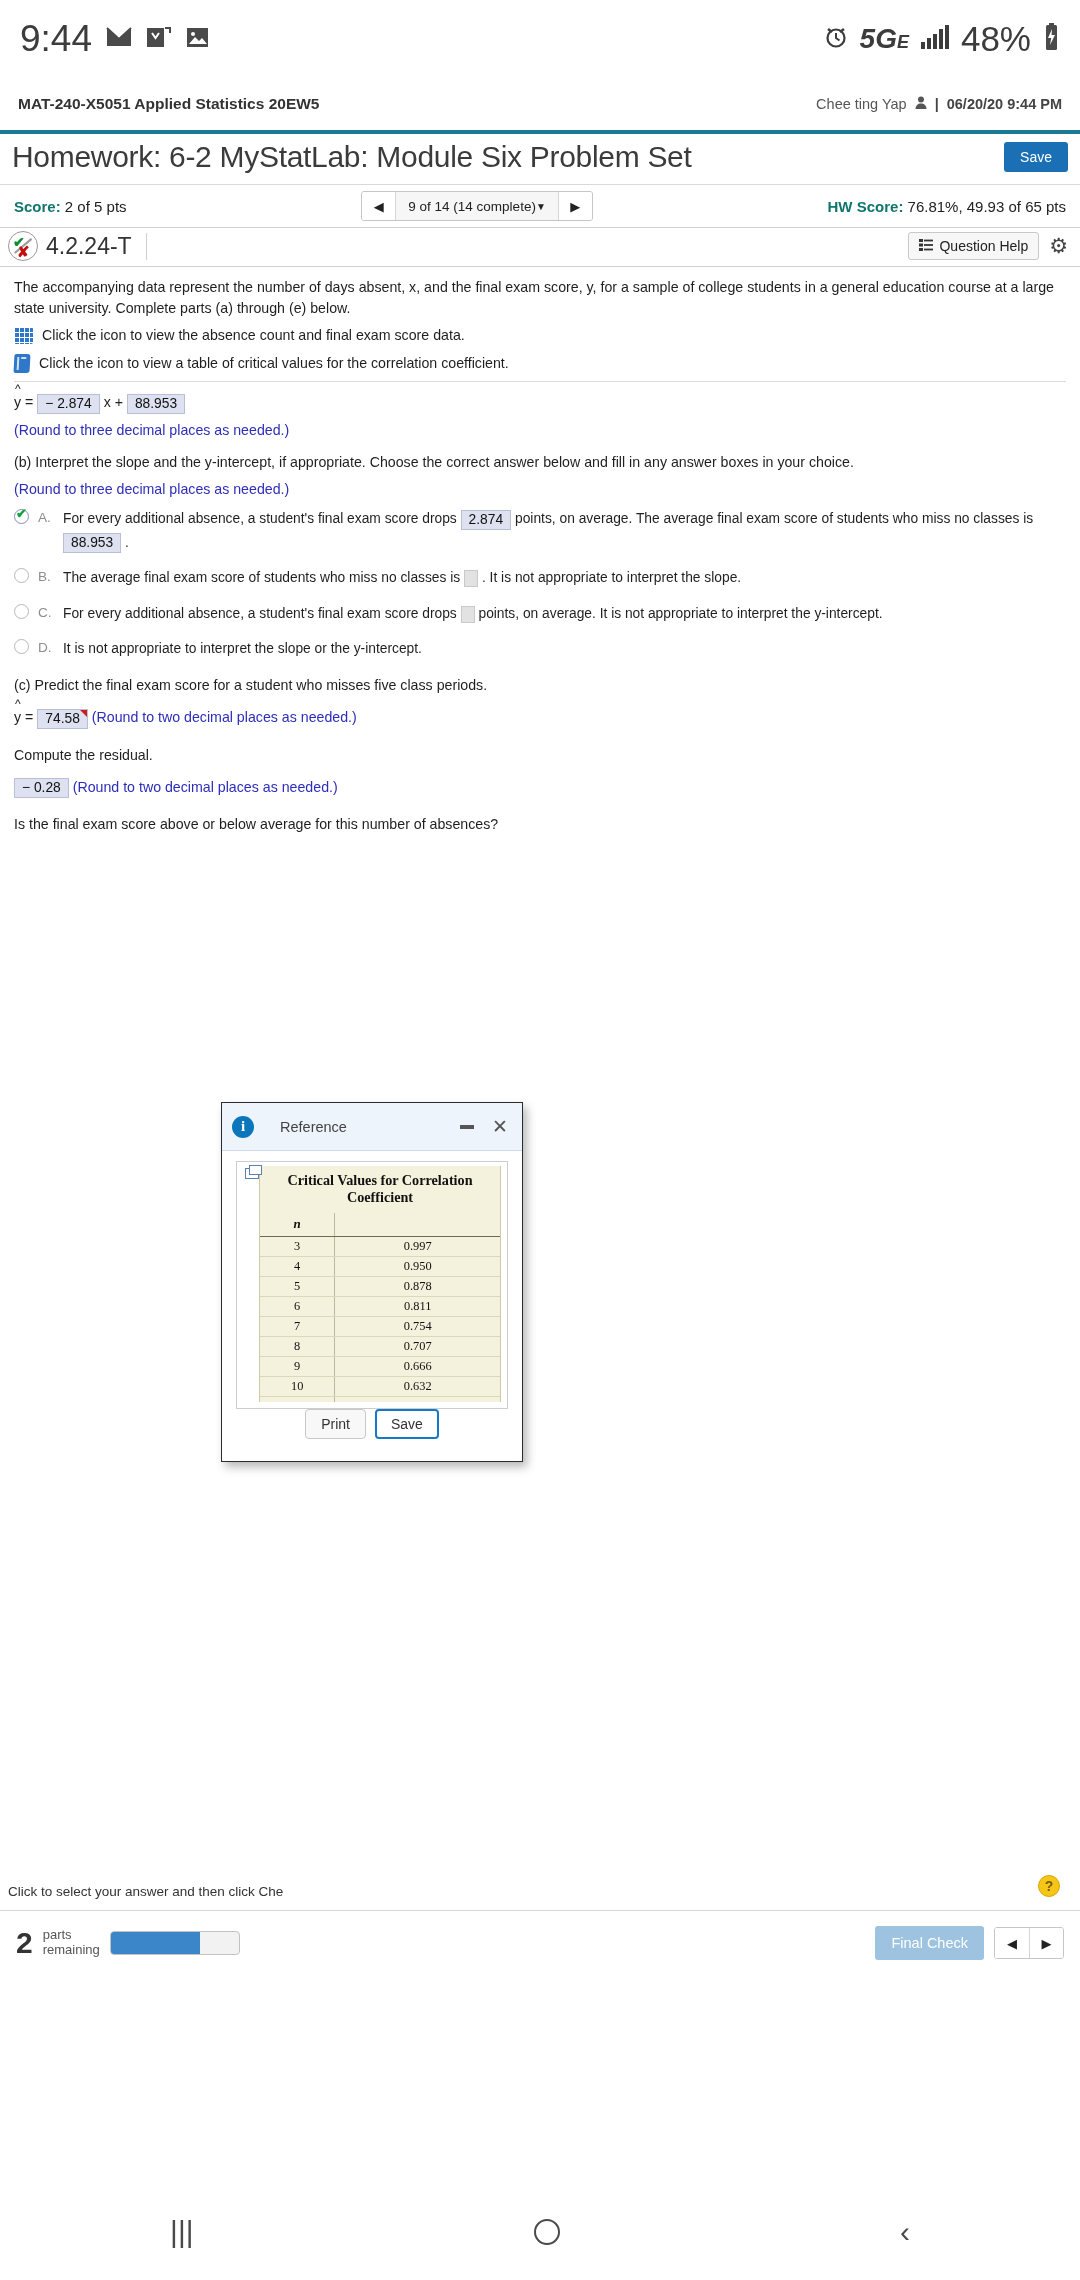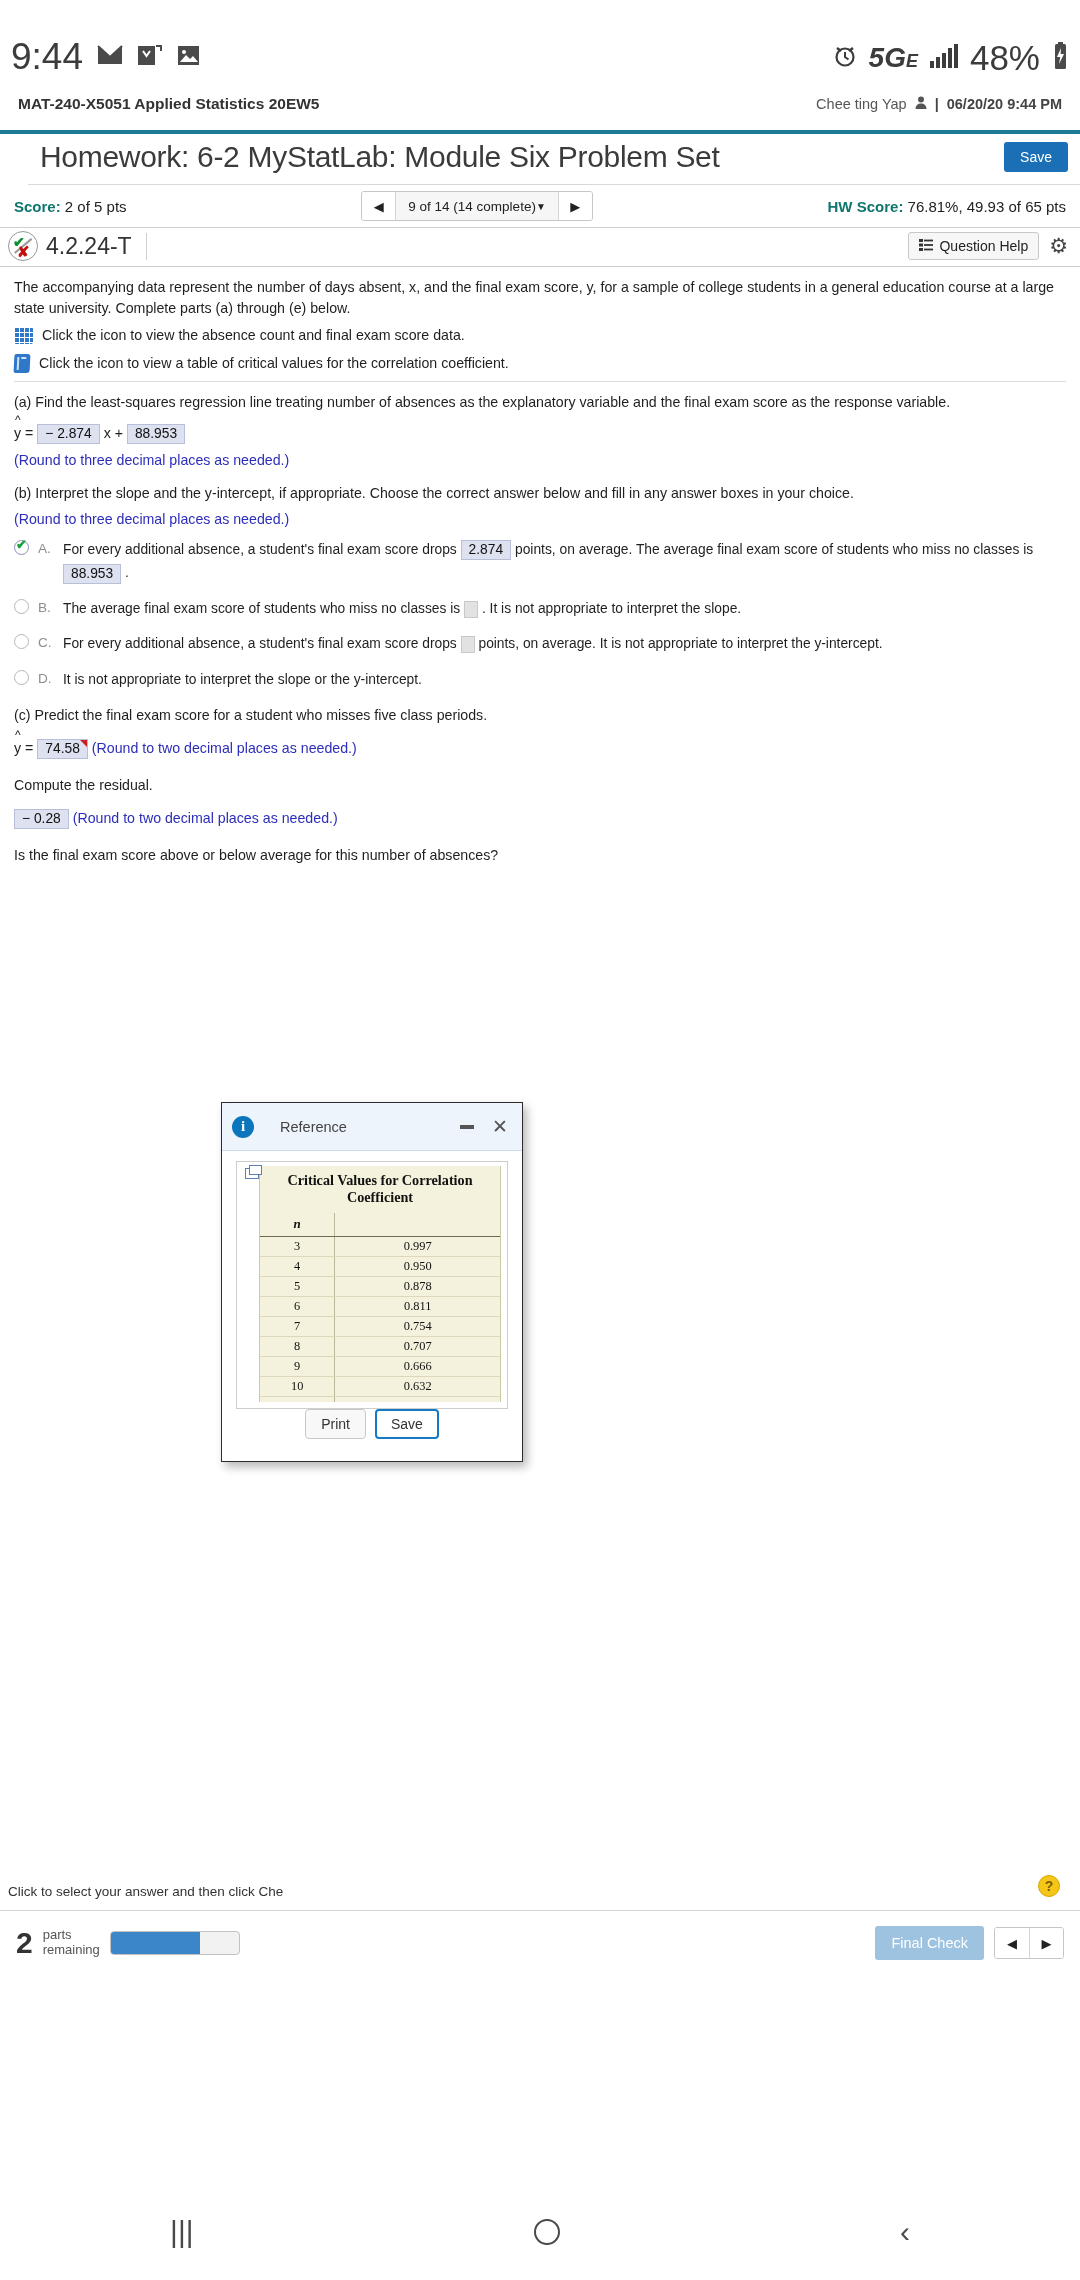--- a/index.html
+++ b/index.html
@@ -8,43 +8,43 @@
     width:1080px; height:2280px; position:relative;
     background:#ffffff;
     font-family:"Liberation Sans", sans-serif;
     color:#222;
     overflow:hidden;
   }
 
   
   .statusbar{
     height:78px; width:100%;
-    display:flex; align-items:flex-end; justify-content:space-between;
-    padding:0 11px; background:#fff;
+    display:flex; align-items:center; justify-content:space-between;
+    padding:0 20px; background:#fff;
   }
   .sb-left{ display:flex; align-items:center; gap:14px; }
   .sb-clock{ font-size:37px; color:#3c3c3c; letter-spacing:0px; }
   .sb-right{ display:flex; align-items:center; gap:11px; color:#3c3c3c; }
   .sb-batt{ font-size:35px; color:#3c3c3c; }
   .ic{ display:inline-block; }
 
   
   .coursebar{
     height:52px; display:flex; align-items:center; justify-content:space-between;
     padding:0 18px; font-size:15.5px; font-weight:bold; color:#333;
     background:#fff;
   }
   .coursebar .right{ font-weight:bold; color:#444; display:flex; align-items:center; gap:8px; font-size:14.5px;}
   .coursebar .uname{ font-weight:normal; color:#555; }
   .teal-rule{ height:4px; background:#1b7a96; width:100%; }
 
   
   .titlebar{
     display:flex; align-items:center; justify-content:space-between;
-    padding:6px 12px 10px 12px; border-bottom:1px solid #d9d9d9;margin-left:28px;
+    padding:6px 12px 10px 12px; border-bottom:1px solid #d9d9d9;
   }
   .hw-title{ font-size:30px; color:#3b3b3b; font-weight:normal; letter-spacing:-0.3px;}
   .save-btn{
     background:#1a6fb5; color:#fff; border:none; border-radius:3px;
     padding:7px 16px; font-size:14px; cursor:pointer;
   }
 
   
   .scorebar{
     display:flex; align-items:center; justify-content:space-between;
@@ -383,21 +383,20 @@
     <span class="ic-grid"></span>
     <span>Click the icon to view the absence count and final exam score data.</span>
   </div>
   <div class="iconline">
     <span class="ic-book"></span>
     <span>Click the icon to view a table of critical values for the correlation coefficient.</span>
   </div>
 
   <hr class="hrule">
 
-  <p>(a) Find the least-squares regression line treating number of absences as the explanatory variable and the final exam score as the response variable.</p>
 
   <p style="margin-top:10px">
     <span class="yhat">y =</span>
     <span class="box">− 2.874</span>
     <span>x +</span>
     <span class="box">88.953</span>
   </p>
   <p class="ans">(Round to three decimal places as needed.)</p>
 
   <p style="margin-top:12px">(b) Interpret the slope and the y-intercept, if appropriate. Choose the correct answer below and fill in any answer boxes in your choice.</p>

